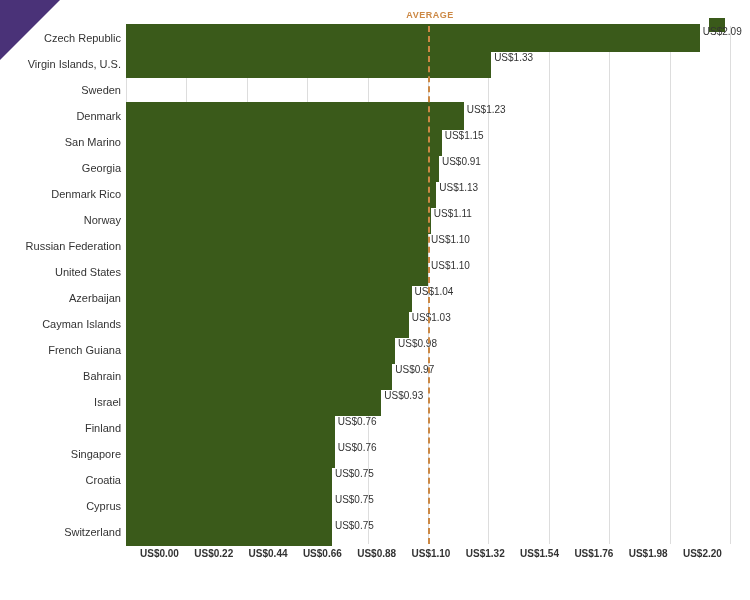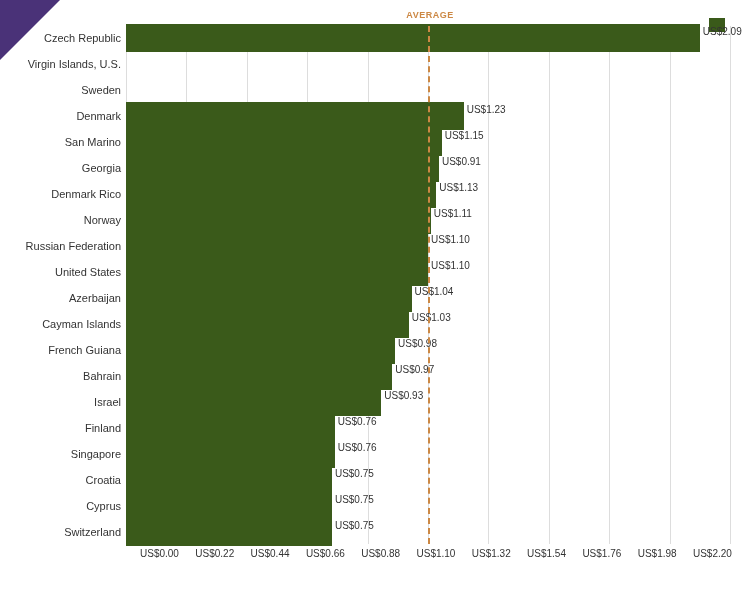--- a/index.html
+++ b/index.html
@@ -121,23 +121,24 @@
       top: -16px;
       font-size: 9px;
       color: #cc8844;
       transform: translateX(-50%);
       font-weight: bold;
       letter-spacing: 0.5px;
     }
     .x-axis {
       display: flex;
       margin-left: 130px;
-      margin-right: 8px;
+      margin-right: 18px;
       margin-top: 4px;
       justify-content: space-between;
+      font-weight: bold;
     }
     .x-tick {
       font-size: 10px;
       color: #333;
     }
     .grid-lines {
       position: absolute;
       top: 0;
       left: 0;
       right: 0;
@@ -189,20 +190,24 @@
       </div>
       <div class="bar-row">
         <div class="bar-label">Czech Republic</div>
         <div class="bar-track">
           <div class="bar-fill" style="width: 95%;"></div>
           <div class="bar-value" style="--bar-pct: 94.99999999999999%; left: calc(95% + 3px);">US$2.09</div>
         </div>
       </div>
       <div class="bar-row">
         <div class="bar-label">Virgin Islands, U.S.</div>
+        <div class="bar-track">
+          <div class="bar-fill" style="width: 60.4545%;"></div>
+          <div class="bar-value" style="--bar-pct: 60.45454545454545%; left: calc(60.4545% + 3px);">US$1.33</div>
+        </div>
       </div>
       <div class="bar-row">
         <div class="bar-label">Sweden</div>
       </div>
       <div class="bar-row">
         <div class="bar-label">Denmark</div>
         <div class="bar-track">
           <div class="bar-fill" style="width: 55.9091%;"></div>
           <div class="bar-value" style="--bar-pct: 55.90909090909091%; left: calc(55.9091% + 3px); text-align: right;">US$1.23</div>
         </div>

